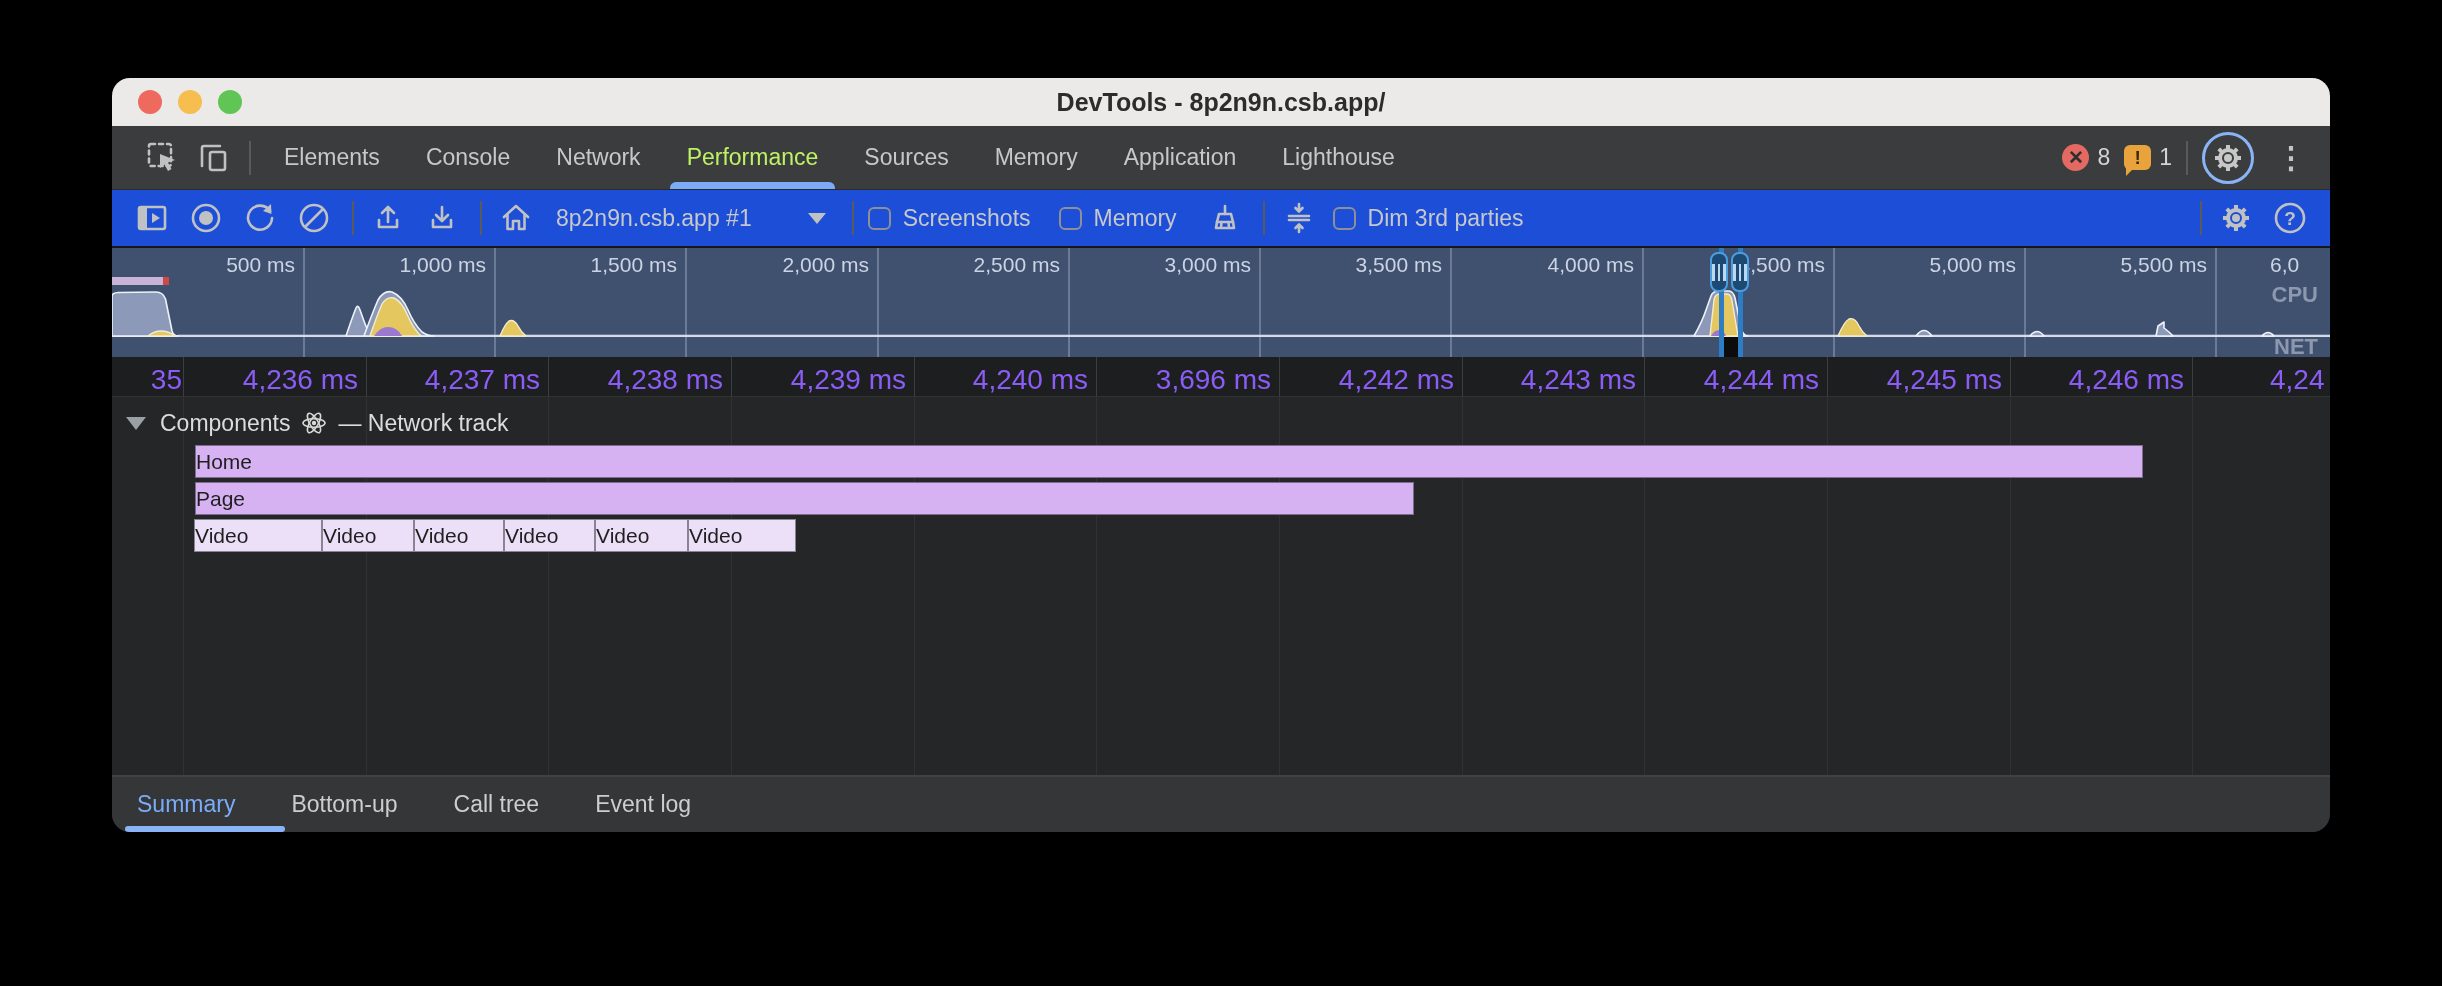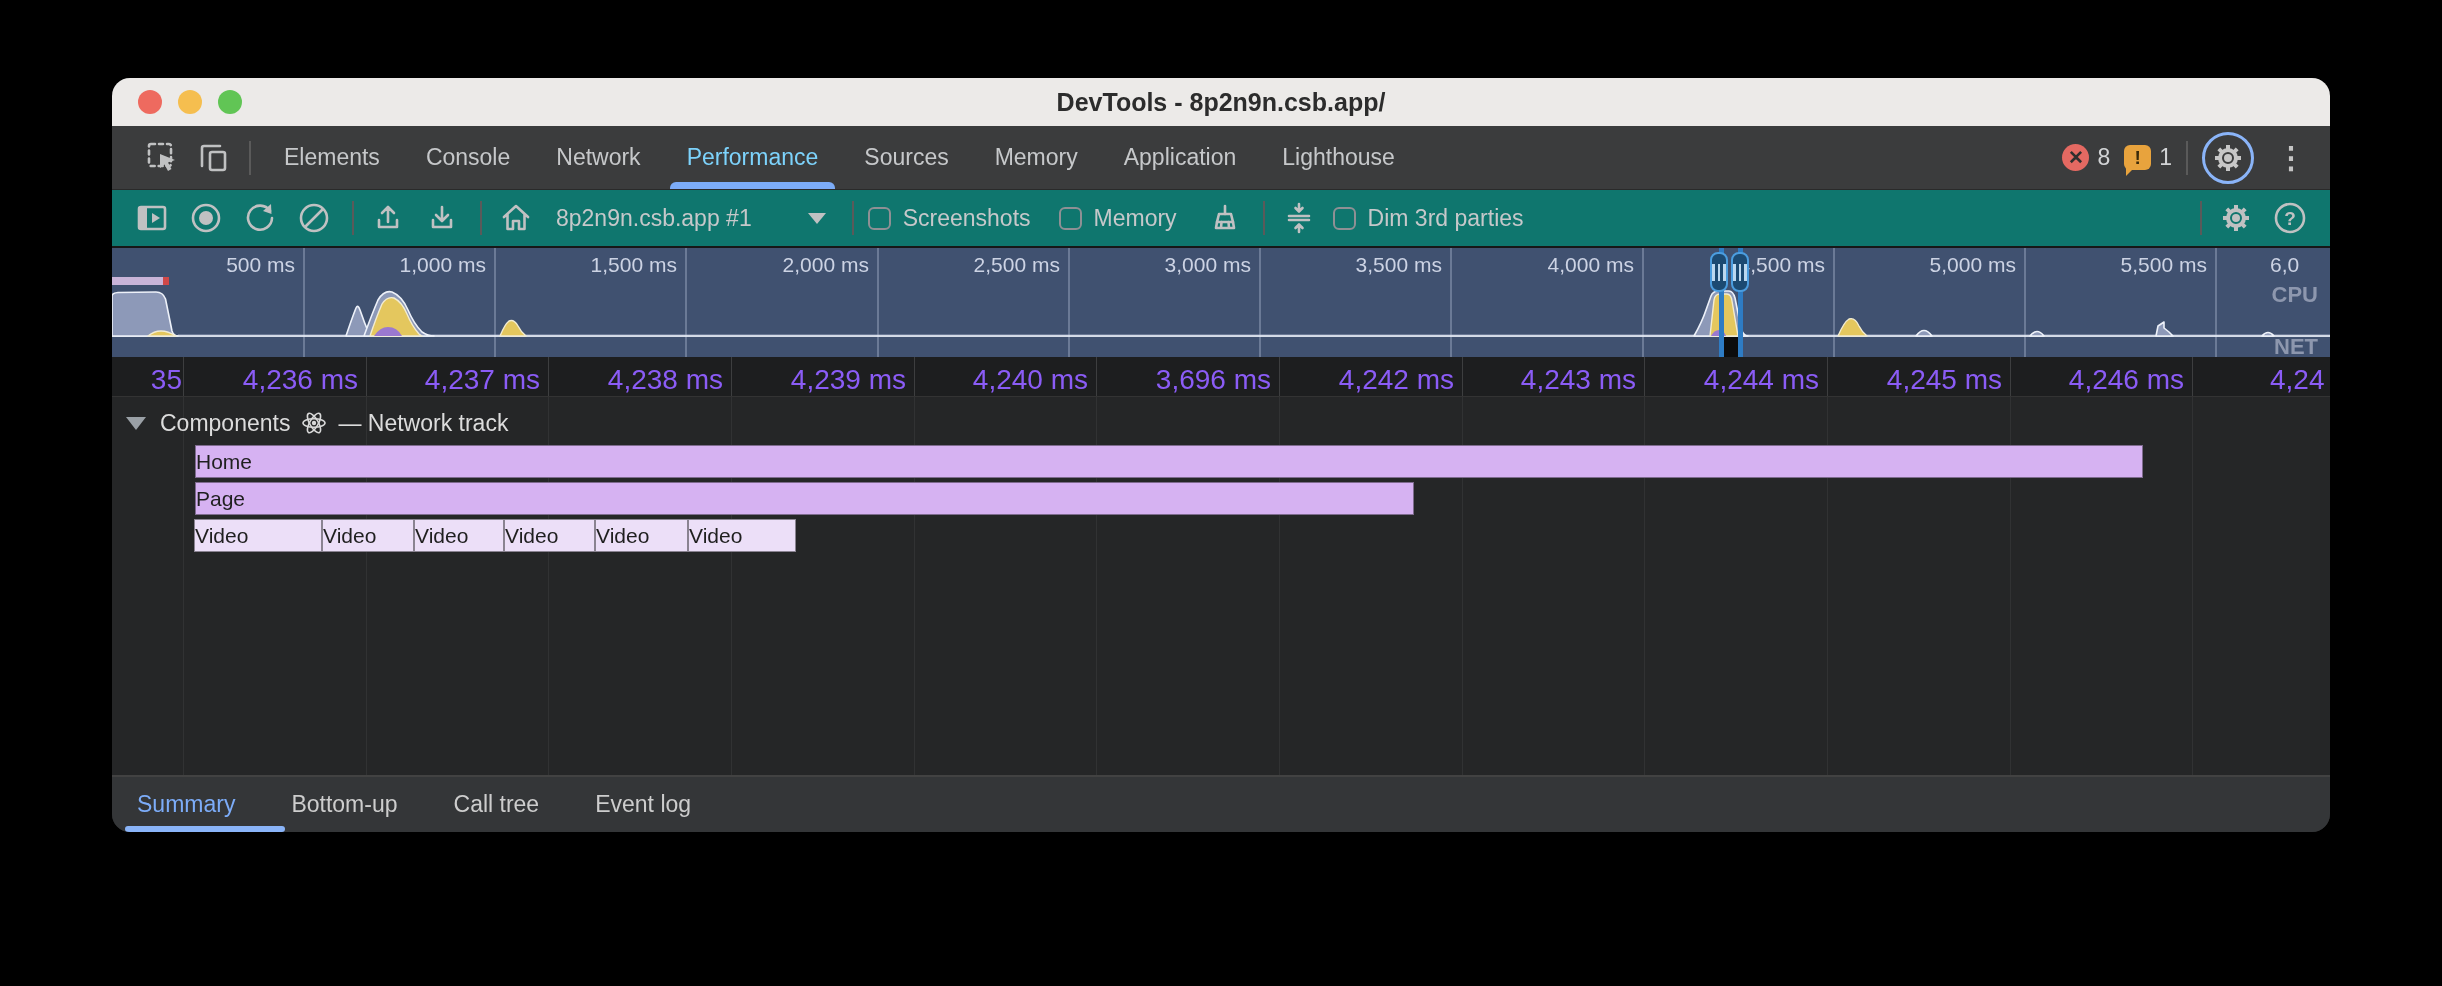--- a/index.html
+++ b/index.html
@@ -18,41 +18,41 @@
 
   
   .tabbar { position:absolute; left:0; top:48px; width:100%; height:64px;
             background:#3b3c3d; display:flex; align-items:center;
             border-bottom:1px solid #2a2a2a;padding-left:15px; }
   .tabbar svg { display:block; }
   .tb-icon { width:44px; height:44px; display:flex; align-items:center; justify-content:center; }
   .vsep { width:2px; height:34px; background:#5a5a5a; }
   .tab { height:100%; padding:0 23px; display:flex; align-items:center;
          font-size:23px; color:#c6c8ca; position:relative; }
-  .tab.active { color:#7dd3fc; }
+  .tab.active { color:#bef264; }
   .tab.active .underline { position:absolute; left:6px; right:6px; bottom:0;
          height:7px; background:#7cacf8; border-radius:6px 6px 0 0; }
   .badges { margin-left:auto; display:flex; align-items:center; gap:14px; padding-right:16px; }
   .err-circle { width:27px; height:27px; border-radius:50%; background:#e46962;
          color:#2f2f2f; font-weight:bold; font-size:19px; display:flex;
          align-items:center; justify-content:center; }
   .count { font-size:23px; color:#d2d4d6; }
   .issue-bubble { width:27px; height:25px; border-radius:6px; background:#e8a33d;
          color:#3a2a0a; font-weight:bold; font-size:19px; display:flex;
          align-items:center; justify-content:center; position:relative; }
   .issue-bubble:after { content:""; position:absolute; left:2px; bottom:-6px;
          border:5px solid transparent; border-top-color:#e8a33d; border-left-color:#e8a33d; }
   .gear-ring { width:52px; height:52px; border-radius:50%; border:3px solid #8ab4f8;
          display:flex; align-items:center; justify-content:center; }
   .kebab { color:#c4c4c4; font-size:30px; letter-spacing:0; line-height:1;
          padding:0 8px; font-weight:bold; }
 
   
   .toolbar { position:absolute; left:0; top:112px; width:100%; height:58px;
-         background:#0f766e; display:flex; align-items:center; padding:0 20px;
+         background:#1d4ed8; display:flex; align-items:center; padding:0 20px;
          border-bottom:2px solid #171717; }
   .toolbar .ico { width:40px; height:40px; display:flex; align-items:center;
          justify-content:center; margin-right:14px; }
   .toolbar .vsep { margin:0 14px 0 4px; }
   .target-label { font-size:23px; color:#c6c8ca; margin:0 0 0 6px; }
   .caret-down { width:0; height:0; border-left:9px solid transparent;
          border-right:9px solid transparent; border-top:11px solid #c0c1c2;
          margin:0 22px 0 56px; }
   .checkbox { width:23px; height:23px; border:2.5px solid #8e9094; border-radius:6px;
          margin-right:12px; flex:none; }

